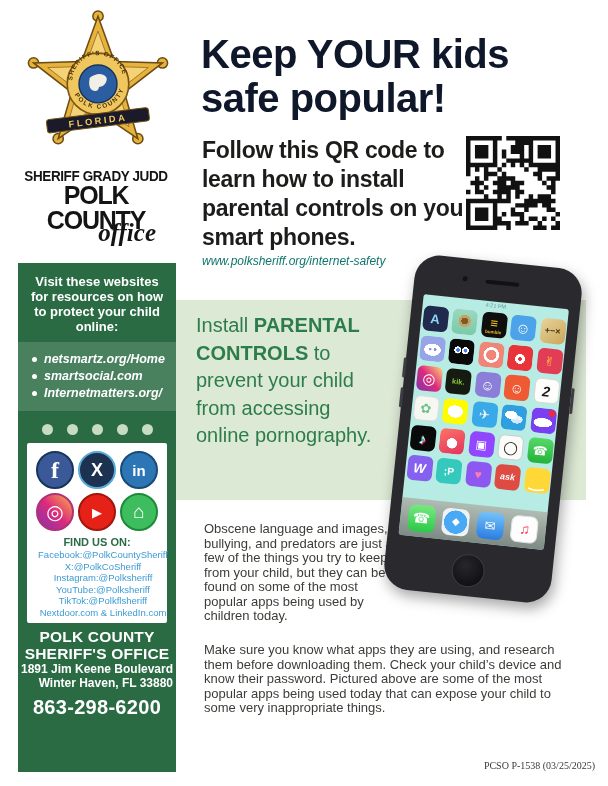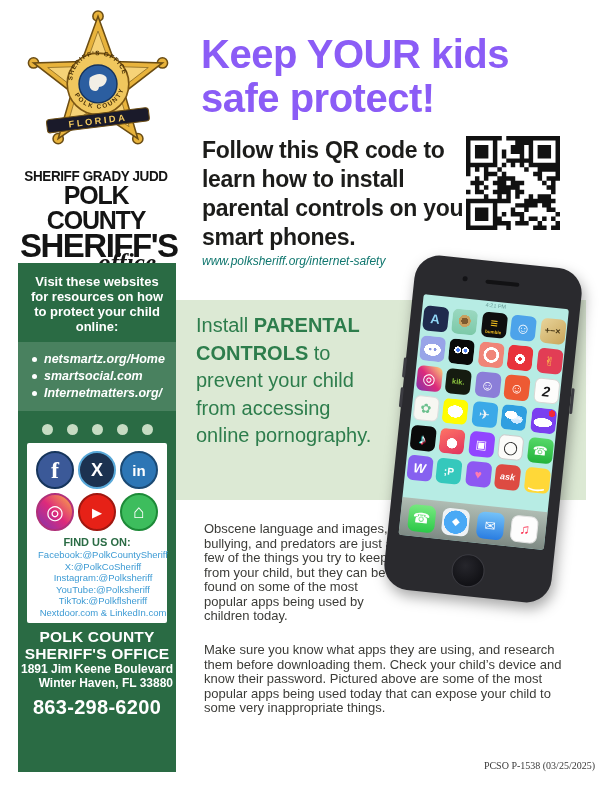--- a/index.html
+++ b/index.html
@@ -8,21 +8,21 @@
 
   
   .badge-svg{position:absolute;left:26px;top:10px;}
   .logo-block{position:absolute;left:20px;top:168px;width:152px;text-align:center;color:#141414;}
   .logo-l1{font-size:13.5px;font-weight:bold;letter-spacing:-.4px;transform:scaleY(1.15);}
   .logo-l2{font-size:25px;font-weight:900;letter-spacing:-1.2px;line-height:24px;transform:scaleY(1.05);}
   .logo-l3{font-size:33px;font-weight:900;letter-spacing:-1.5px;line-height:30px;transform:scaleY(1.02);}
   .logo-l4{font-family:"Liberation Serif","DejaVu Serif",serif;font-style:italic;font-weight:bold;
            font-size:25px;text-align:right;padding-right:16px;margin-top:-12px;}
   .title{position:absolute;left:201px;top:32px;width:380px;font-size:40px;font-weight:bold;
-         color:#8b5cf6;line-height:44px;letter-spacing:-.5px;}
+         color:#0f172a;line-height:44px;letter-spacing:-.5px;}
   .subtitle{position:absolute;left:202px;top:136px;width:272px;font-size:23px;font-weight:bold;
             color:#1c1c1a;line-height:29px;letter-spacing:-.3px;}
   .qr-wrap{position:absolute;left:463px;top:136px;width:100px;height:94px;background:#fff;}
   .url{position:absolute;left:202px;top:254px;font-size:12px;font-style:italic;color:#0f766e;}
 
   
   .sidebar{position:absolute;left:18px;top:263px;width:158px;height:509px;background:#2a6b44;
            color:#fff;display:flex;flex-direction:column;align-items:center;}
   .sb-intro{margin-top:11px;width:142px;text-align:center;font-size:13px;font-weight:bold;line-height:15px;}
   .sb-sites{margin-top:8px;width:158px;background:rgba(255,255,255,.15);padding:9px 0 9px 14px;box-sizing:border-box;}
@@ -106,27 +106,26 @@
     </text>
     <g transform="rotate(-7 70 108)">
       <rect x="20" y="101" width="100" height="13" rx="3" fill="#1a1a2a" stroke="#6b4d14" stroke-width="1"></rect>
       <text x="70" y="111" text-anchor="middle" font-size="9" font-weight="bold" fill="#f0c75e" letter-spacing="2.5">FLORIDA</text>
     </g>
   </svg>
 
   <div class="logo-block">
     <div class="logo-l1">SHERIFF GRADY JUDD</div>
     <div class="logo-l2">POLK COUNTY</div>
-    <div class="logo-l3">SHERIFF'S</div>
     <div class="logo-l4">office</div>
   </div>
 
   <div class="title">
     <div>Keep YOUR kids</div>
-    <div>safe protect!</div>
+    <div>safe popular!</div>
   </div>
   <div class="subtitle">Follow this QR code to learn how to install parental controls on your smart phones.</div>
 
   <div class="qr-wrap">
     <svg id="qr" width="100" height="94" viewBox="0 0 21 21">
         <path d="M0,0h1v1h-1zM1,0h1v1h-1zM2,0h1v1h-1zM3,0h1v1h-1zM4,0h1v1h-1zM5,0h1v1h-1zM6,0h1v1h-1zM7,0h1v1h-1zM9,0h1v1h-1zM10,0h1v1h-1zM11,0h1v1h-1zM12,0h1v1h-1zM13,0h1v1h-1zM14,0h1v1h-1zM15,0h1v1h-1zM16,0h1v1h-1zM17,0h1v1h-1zM18,0h1v1h-1zM19,0h1v1h-1zM20,0h1v1h-1zM0,1h1v1h-1zM6,1h1v1h-1zM11,1h1v1h-1zM12,1h1v1h-1zM13,1h1v1h-1zM14,1h1v1h-1zM20,1h1v1h-1zM0,2h1v1h-1zM2,2h1v1h-1zM3,2h1v1h-1zM4,2h1v1h-1zM6,2h1v1h-1zM10,2h1v1h-1zM11,2h1v1h-1zM12,2h1v1h-1zM14,2h1v1h-1zM16,2h1v1h-1zM17,2h1v1h-1zM18,2h1v1h-1zM20,2h1v1h-1zM0,3h1v1h-1zM2,3h1v1h-1zM3,3h1v1h-1zM4,3h1v1h-1zM6,3h1v1h-1zM8,3h1v1h-1zM10,3h1v1h-1zM11,3h1v1h-1zM12,3h1v1h-1zM14,3h1v1h-1zM16,3h1v1h-1zM17,3h1v1h-1zM18,3h1v1h-1zM20,3h1v1h-1zM0,4h1v1h-1zM2,4h1v1h-1zM3,4h1v1h-1zM4,4h1v1h-1zM6,4h1v1h-1zM8,4h1v1h-1zM12,4h1v1h-1zM14,4h1v1h-1zM16,4h1v1h-1zM17,4h1v1h-1zM18,4h1v1h-1zM20,4h1v1h-1zM0,5h1v1h-1zM6,5h1v1h-1zM9,5h1v1h-1zM10,5h1v1h-1zM11,5h1v1h-1zM12,5h1v1h-1zM13,5h1v1h-1zM14,5h1v1h-1zM20,5h1v1h-1zM0,6h1v1h-1zM1,6h1v1h-1zM2,6h1v1h-1zM3,6h1v1h-1zM4,6h1v1h-1zM5,6h1v1h-1zM6,6h1v1h-1zM8,6h1v1h-1zM10,6h1v1h-1zM12,6h1v1h-1zM14,6h1v1h-1zM15,6h1v1h-1zM16,6h1v1h-1zM17,6h1v1h-1zM18,6h1v1h-1zM19,6h1v1h-1zM20,6h1v1h-1zM0,7h1v1h-1zM2,7h1v1h-1zM4,7h1v1h-1zM7,7h1v1h-1zM13,7h1v1h-1zM16,7h1v1h-1zM17,7h1v1h-1zM18,7h1v1h-1zM19,7h1v1h-1zM20,7h1v1h-1zM0,8h1v1h-1zM4,8h1v1h-1zM5,8h1v1h-1zM6,8h1v1h-1zM8,8h1v1h-1zM15,8h1v1h-1zM16,8h1v1h-1zM20,8h1v1h-1zM2,9h1v1h-1zM4,9h1v1h-1zM7,9h1v1h-1zM8,9h1v1h-1zM9,9h1v1h-1zM10,9h1v1h-1zM16,9h1v1h-1zM18,9h1v1h-1zM19,9h1v1h-1zM20,9h1v1h-1zM1,10h1v1h-1zM2,10h1v1h-1zM3,10h1v1h-1zM6,10h1v1h-1zM7,10h1v1h-1zM8,10h1v1h-1zM10,10h1v1h-1zM11,10h1v1h-1zM12,10h1v1h-1zM17,10h1v1h-1zM19,10h1v1h-1zM2,11h1v1h-1zM4,11h1v1h-1zM7,11h1v1h-1zM8,11h1v1h-1zM9,11h1v1h-1zM10,11h1v1h-1zM11,11h1v1h-1zM18,11h1v1h-1zM19,11h1v1h-1zM0,12h1v1h-1zM2,12h1v1h-1zM3,12h1v1h-1zM6,12h1v1h-1zM7,12h1v1h-1zM8,12h1v1h-1zM9,12h1v1h-1zM11,12h1v1h-1zM12,12h1v1h-1zM19,12h1v1h-1zM4,13h1v1h-1zM7,13h1v1h-1zM9,13h1v1h-1zM11,13h1v1h-1zM14,13h1v1h-1zM16,13h1v1h-1zM17,13h1v1h-1zM18,13h1v1h-1zM0,14h1v1h-1zM1,14h1v1h-1zM2,14h1v1h-1zM3,14h1v1h-1zM4,14h1v1h-1zM5,14h1v1h-1zM6,14h1v1h-1zM7,14h1v1h-1zM8,14h1v1h-1zM9,14h1v1h-1zM13,14h1v1h-1zM14,14h1v1h-1zM15,14h1v1h-1zM16,14h1v1h-1zM17,14h1v1h-1zM18,14h1v1h-1zM19,14h1v1h-1zM0,15h1v1h-1zM6,15h1v1h-1zM11,15h1v1h-1zM12,15h1v1h-1zM13,15h1v1h-1zM14,15h1v1h-1zM15,15h1v1h-1zM17,15h1v1h-1zM18,15h1v1h-1zM0,16h1v1h-1zM2,16h1v1h-1zM3,16h1v1h-1zM4,16h1v1h-1zM6,16h1v1h-1zM10,16h1v1h-1zM13,16h1v1h-1zM18,16h1v1h-1zM19,16h1v1h-1zM0,17h1v1h-1zM2,17h1v1h-1zM3,17h1v1h-1zM4,17h1v1h-1zM6,17h1v1h-1zM8,17h1v1h-1zM10,17h1v1h-1zM11,17h1v1h-1zM12,17h1v1h-1zM20,17h1v1h-1zM0,18h1v1h-1zM2,18h1v1h-1zM3,18h1v1h-1zM4,18h1v1h-1zM6,18h1v1h-1zM7,18h1v1h-1zM12,18h1v1h-1zM14,18h1v1h-1zM15,18h1v1h-1zM17,18h1v1h-1zM19,18h1v1h-1zM0,19h1v1h-1zM6,19h1v1h-1zM7,19h1v1h-1zM8,19h1v1h-1zM9,19h1v1h-1zM11,19h1v1h-1zM12,19h1v1h-1zM13,19h1v1h-1zM16,19h1v1h-1zM20,19h1v1h-1zM0,20h1v1h-1zM1,20h1v1h-1zM2,20h1v1h-1zM3,20h1v1h-1zM4,20h1v1h-1zM5,20h1v1h-1zM6,20h1v1h-1zM9,20h1v1h-1zM15,20h1v1h-1zM16,20h1v1h-1zM17,20h1v1h-1zM19,20h1v1h-1zM20,20h1v1h-1z" fill="#111"></path>
       </svg>
   </div>
 
   <div class="url">www.polksheriff.org/internet-safety</div>

